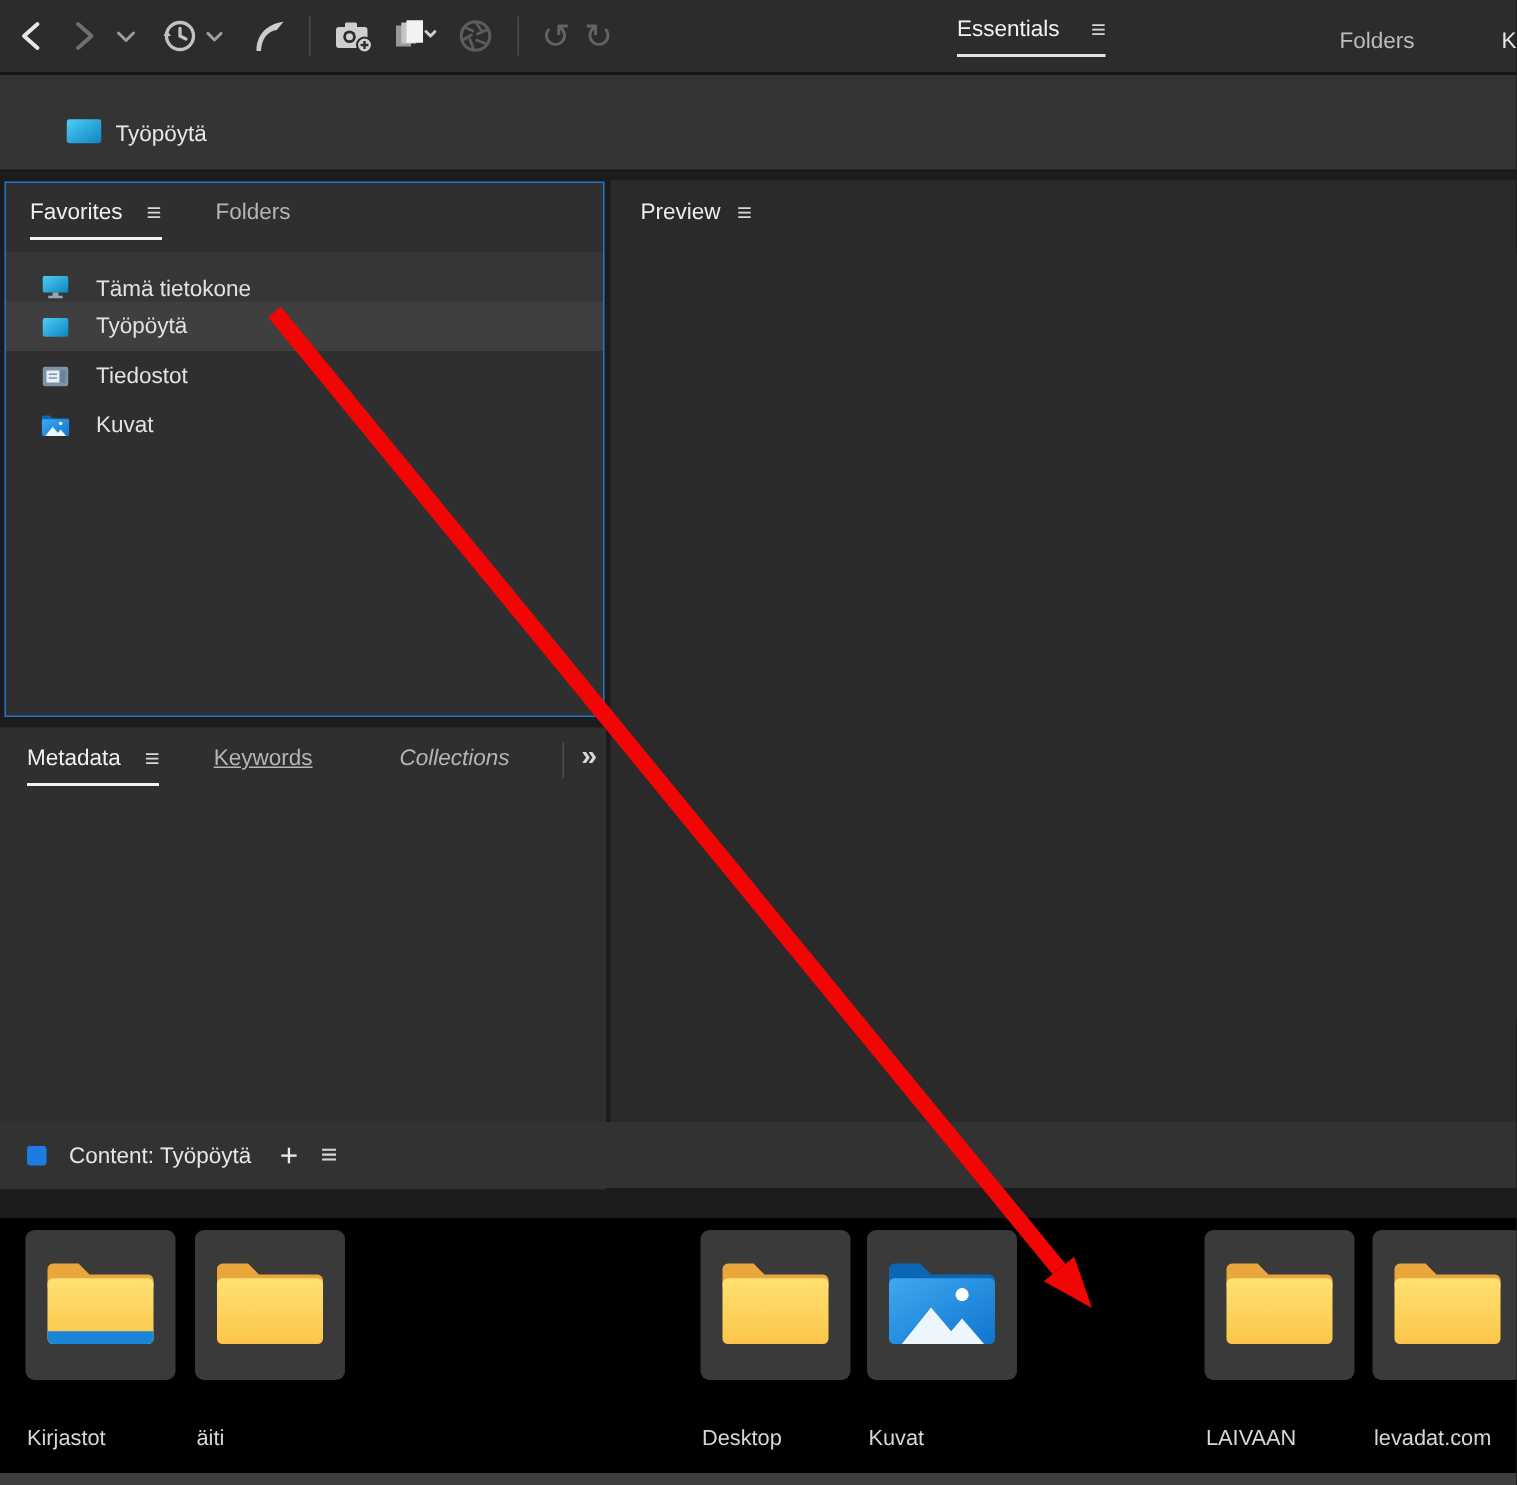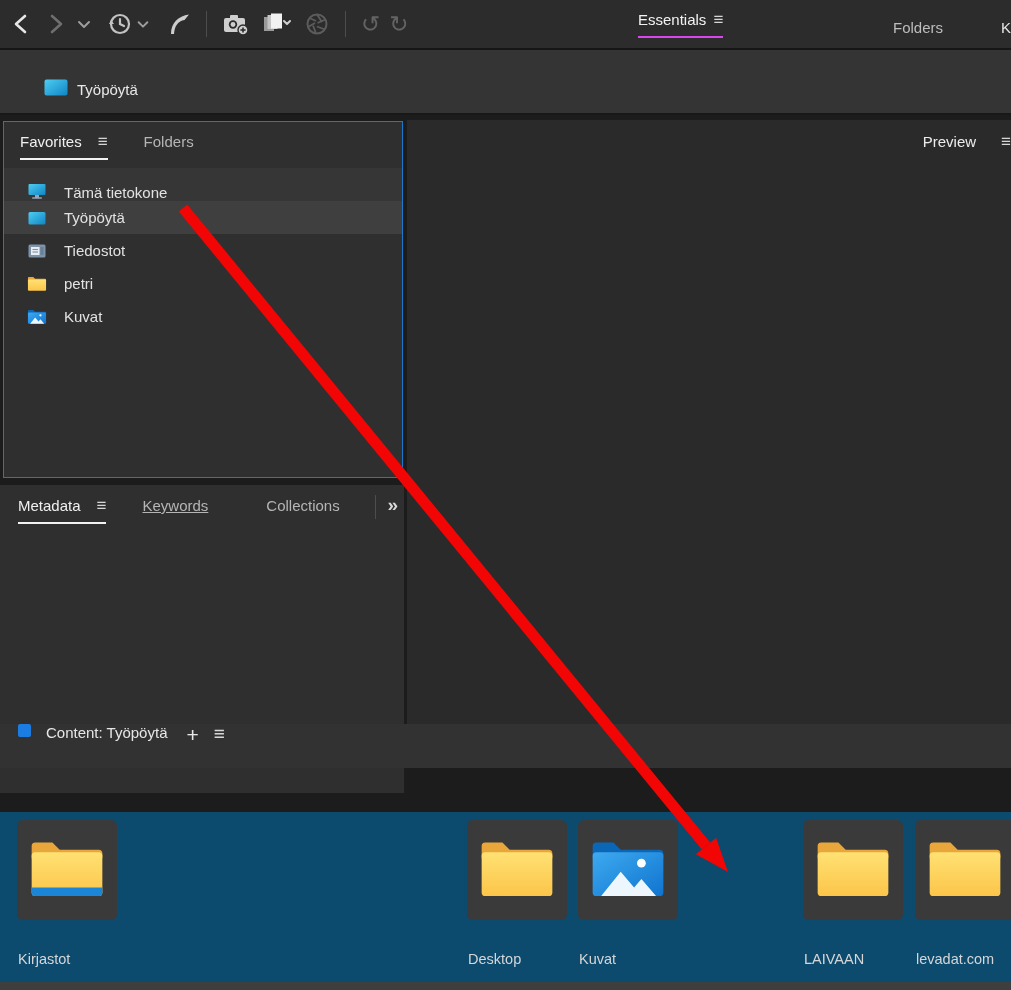--- a/index.html
+++ b/index.html
@@ -9,22 +9,22 @@
     font-family:"Liberation Sans",sans-serif;
   }
   
   .toolbar{position:absolute;left:0;top:0;width:1011px;height:48px;background:#2c2c2c;
     border-bottom:2px solid #161616;display:flex;align-items:center;}
   .tool-group{display:flex;align-items:center;gap:9px;padding-left:10px;}
   .ticon{display:inline-flex;align-items:center;justify-content:center;}
   .tdivider{width:1px;height:26px;background:#4d4d4d;margin:0 6px;}
   .glyph-dim{font-size:23px;color:#636363;line-height:1;}
   .ws{position:absolute;font-size:15px;color:#bdbdbd;white-space:nowrap;}
-  .ws-active{left:638px;top:11px;display:flex;align-items:center;gap:7px;
-    border-bottom:2px solid #d946ef;padding-bottom:8px;color:#f2f2f2;}
+  .ws-active{left:638px;top:11px;display:flex;align-items:center;gap:21px;
+    border-bottom:2px solid #e5e5e5;padding-bottom:8px;color:#f2f2f2;}
   .ws-filmstrip{left:769px;top:19px;margin-top:42px;}
   .ws-folders{left:893px;top:19px;}
   .ws-clip{left:1001px;top:19px;color:#e5e5e5;}
   .menu-glyph{font-size:17px;color:#d6d6d6;line-height:1;}
   
   .crumbbar{position:absolute;left:0;top:50px;width:1011px;height:63px;background:#343434;
     border-bottom:2px solid #181818;}
   .crumb{position:absolute;left:44px;top:29px;display:flex;align-items:center;gap:9px;
     font-size:15px;color:#e8e8e8;}
   
@@ -37,34 +37,34 @@
   .favlist{margin-top:8px;}
   .favrow{height:33px;display:flex;align-items:center;padding-left:23px;gap:17px;
     font-size:15px;color:#e2e2e2;}
   .favrow .fico{display:inline-flex;width:20px;justify-content:center;}
   .row-hl1{background:#363636;align-items:flex-end;}
   .row-sel{background:#3f3f3f;}
   
   .metapanel{position:absolute;left:0;top:485px;width:404px;height:308px;background:#2f2f2f;}
   .meta-tabs{position:relative;display:flex;align-items:flex-start;padding:12px 0 0 18px;font-size:15px;}
   .tab-kw{margin-left:36px;text-decoration:underline;}
-  .tab-col{margin-left:58px;}
+  .tab-col{margin-left:58px;font-style:italic;}
   .meta-div{position:absolute;right:28px;top:10px;width:1px;height:24px;background:#4d4d4d;}
   .overflow-glyph{position:absolute;right:6px;top:9px;font-size:19px;color:#d8d8d8;font-weight:bold;}
   
   .prevpanel{position:absolute;left:407px;top:120px;width:604px;height:645px;background:#2a2a2a;}
-  .prev-head{display:flex;align-items:center;gap:25px;padding:13px 0 0 20px;font-size:15px;color:#ececec;justify-content:flex-end;}
-  
-  .contentbar{position:absolute;left:0;top:724px;width:1011px;height:44px;background:#323232;
-    display:flex;padding-left:18px;box-sizing:border-box;gap:15px;}
+  .prev-head{display:flex;align-items:center;gap:11px;padding:13px 0 0 20px;font-size:15px;color:#ececec;}
+  
+  .contentbar{position:absolute;left:0;top:748px;width:1011px;height:44px;background:#323232;
+    display:flex;align-items:center;padding-left:18px;box-sizing:border-box;gap:15px;}
   .bluesq{width:13px;height:13px;background:#1b7de2;border-radius:2px;}
   .content-label{font-size:15px;color:#e6e6e6;}
   .plus-glyph{font-size:21px;color:#e8e8e8;line-height:1;margin-left:4px;}
   
-  .thumbarea{position:absolute;left:0;top:812px;width:1011px;height:178px;background:#0c4a6e;}
+  .thumbarea{position:absolute;left:0;top:812px;width:1011px;height:178px;background:#000000;}
   .cell{position:absolute;top:8px;width:100px;height:170px;z-index:1;}
   .thumb{width:100px;height:100px;background:#3a3a3a;border-radius:6px;
     display:flex;align-items:center;justify-content:center;}
   .thumb svg{width:78px;height:66px;}
   .tlabel{position:absolute;left:1px;top:130px;width:114px;font-size:14.5px;
     color:#d6d6d6;line-height:18px;white-space:pre;}
   .c1{left:17px}.c2{left:130px}.c3{left:242px}.c4{left:355px}.c5{left:467px}
   .c6{left:578px}.c7{left:690px}.c8{left:803px}.c9{left:915px}
   .c3 .tlabel{top:140px;}
   .botstrip{position:absolute;left:0;top:982px;width:1011px;height:8px;background:#3e3e3e;z-index:5;}
@@ -249,28 +249,20 @@
           <line x1="5.5" y1="8.5" x2="11" y2="8.5" stroke="#7e93a8" stroke-width="1.1"></line>
           <line x1="5.5" y1="11" x2="11" y2="11" stroke="#7e93a8" stroke-width="1.1"></line>
           <rect x="13.5" y="6" width="3" height="8" fill="#69809a"></rect>
         </svg>
       </span>
       <span>Tiedostot</span>
     </div>
     <div class="favrow">
       <span class="fico">
         <svg width="20" height="17" viewBox="0 0 64 54">
-            <use href="#sym-folder"></use>
-          </svg>
-      </span>
-      <span>petri</span>
-    </div>
-    <div class="favrow">
-      <span class="fico">
-        <svg width="20" height="17" viewBox="0 0 64 54">
             <use href="#sym-folder-pictures"></use>
           </svg>
       </span>
       <span>Kuvat</span>
     </div>
   </div>
 </div>
 
 <div class="metapanel">
   <div class="meta-tabs">
@@ -303,20 +295,28 @@
 
   <div class="cell c1">
     <div class="thumb">
       <span><svg viewBox="0 0 64 54" width="78" height="66">
             <use href="#sym-folder-lib"></use>
           </svg></span>
     </div>
     <div class="tlabel"><span>Kirjastot</span></div>
   </div>
 
+  <div class="cell c2">
+    <div class="thumb">
+      <span><svg viewBox="0 0 64 54" width="78" height="66">
+            <use href="#sym-folder"></use>
+          </svg></span>
+    </div>
+    <div class="tlabel"><span>äiti</span></div>
+  </div>
 
 
 
   <div class="cell c5">
     <div class="thumb">
       <span><svg viewBox="0 0 64 54" width="78" height="66">
             <use href="#sym-folder"></use>
           </svg></span>
     </div>
     <div class="tlabel"><span>Desktop</span></div>

